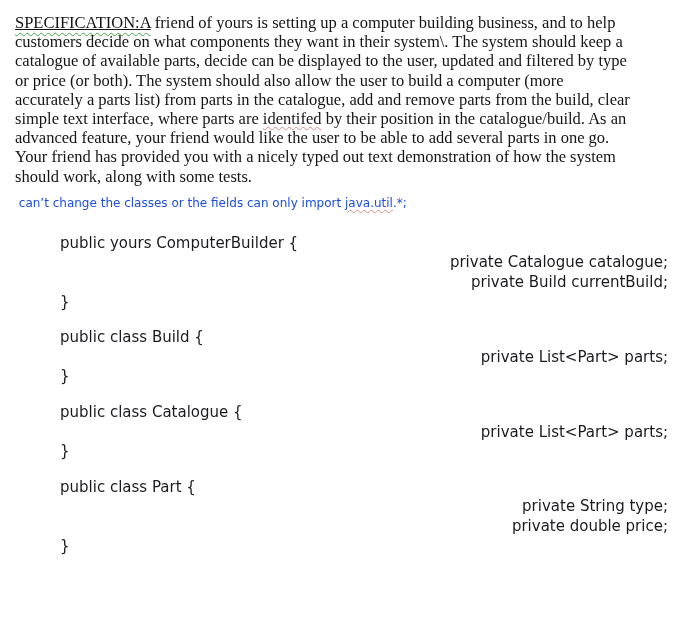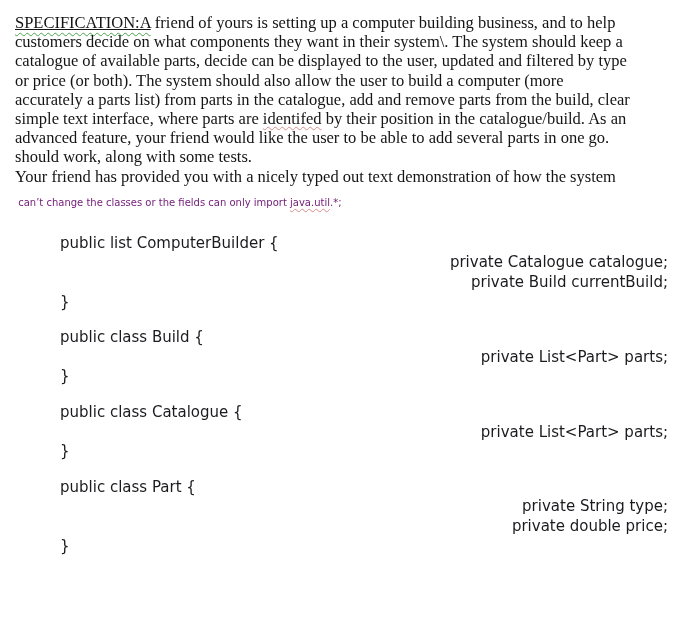--- a/index.html
+++ b/index.html
@@ -32,25 +32,25 @@
     text-decoration: underline solid #141414 1px;
     text-underline-offset: 1px;
   }
   .sp-red {
     text-decoration: underline wavy #d98c8c 1px;
     text-underline-offset: 2px;
   }
   
   .note {
     font-family: "DejaVu Sans", "Liberation Sans", sans-serif;
-    font-size: 10px;
+    font-size: 12px;
     line-height: 20px;
     margin-top: 7px;
     white-space: pre;
-    color: #701a75;
+    color: #1d4ed8;
   }
   
   .code {
     margin-left: 45px;
     margin-top: 21px;
     font-family: "DejaVu Sans", "Liberation Sans", sans-serif;
     font-size: 15px;
     line-height: 19.6px;
     color: #1b1b1f;
   }
@@ -71,30 +71,30 @@
 <div class="doc">
 
   <div class="para">
     <div class="pline"><span class="spec-outer"><span class="spec-inner">SPECIFICATION:A</span></span><span> friend of yours is setting up a computer building business, and to help</span></div>
     <div class="pline">customers decide on what components they want in their system\. The system should keep a</div>
     <div class="pline">catalogue of available parts, decide can be displayed to the user, updated and filtered by type</div>
     <div class="pline">or price (or both). The system should also allow the user to build a computer (more</div>
     <div class="pline">accurately a parts list) from parts in the catalogue, add and remove parts from the build, clear</div>
     <div class="pline"><span>simple text interface, where parts are </span><span class="sp-red">identifed</span><span> by their position in the catalogue/build. As an</span></div>
     <div class="pline">advanced feature, your friend would like the user to be able to add several parts in one go.</div>
+    <div class="pline">Your friend has provided you with a nicely typed out text demonstration of how the system</div>
     <div class="pline">should work, along with some tests.</div>
-    <div class="pline">Your friend has provided you with a nicely typed out text demonstration of how the system</div>
   </div>
 
   <div class="note"><span> can’t change the classes or the fields can only import </span><span class="sp-red">java.util</span><span>.*;</span></div>
 
   <div class="code">
 
     <div class="block">
-      <div class="cl">public list ComputerBuilder {</div>
+      <div class="cl">public yours ComputerBuilder {</div>
       <div class="cl ind">private Catalogue catalogue;</div>
       <div class="cl ind">private Build currentBuild;</div>
       <div class="cl">}</div>
     </div>
 
     <div class="block">
       <div class="cl">public class Build {</div>
       <div class="cl ind">private List&lt;Part&gt; parts;</div>
       <div class="cl">}</div>
     </div>

